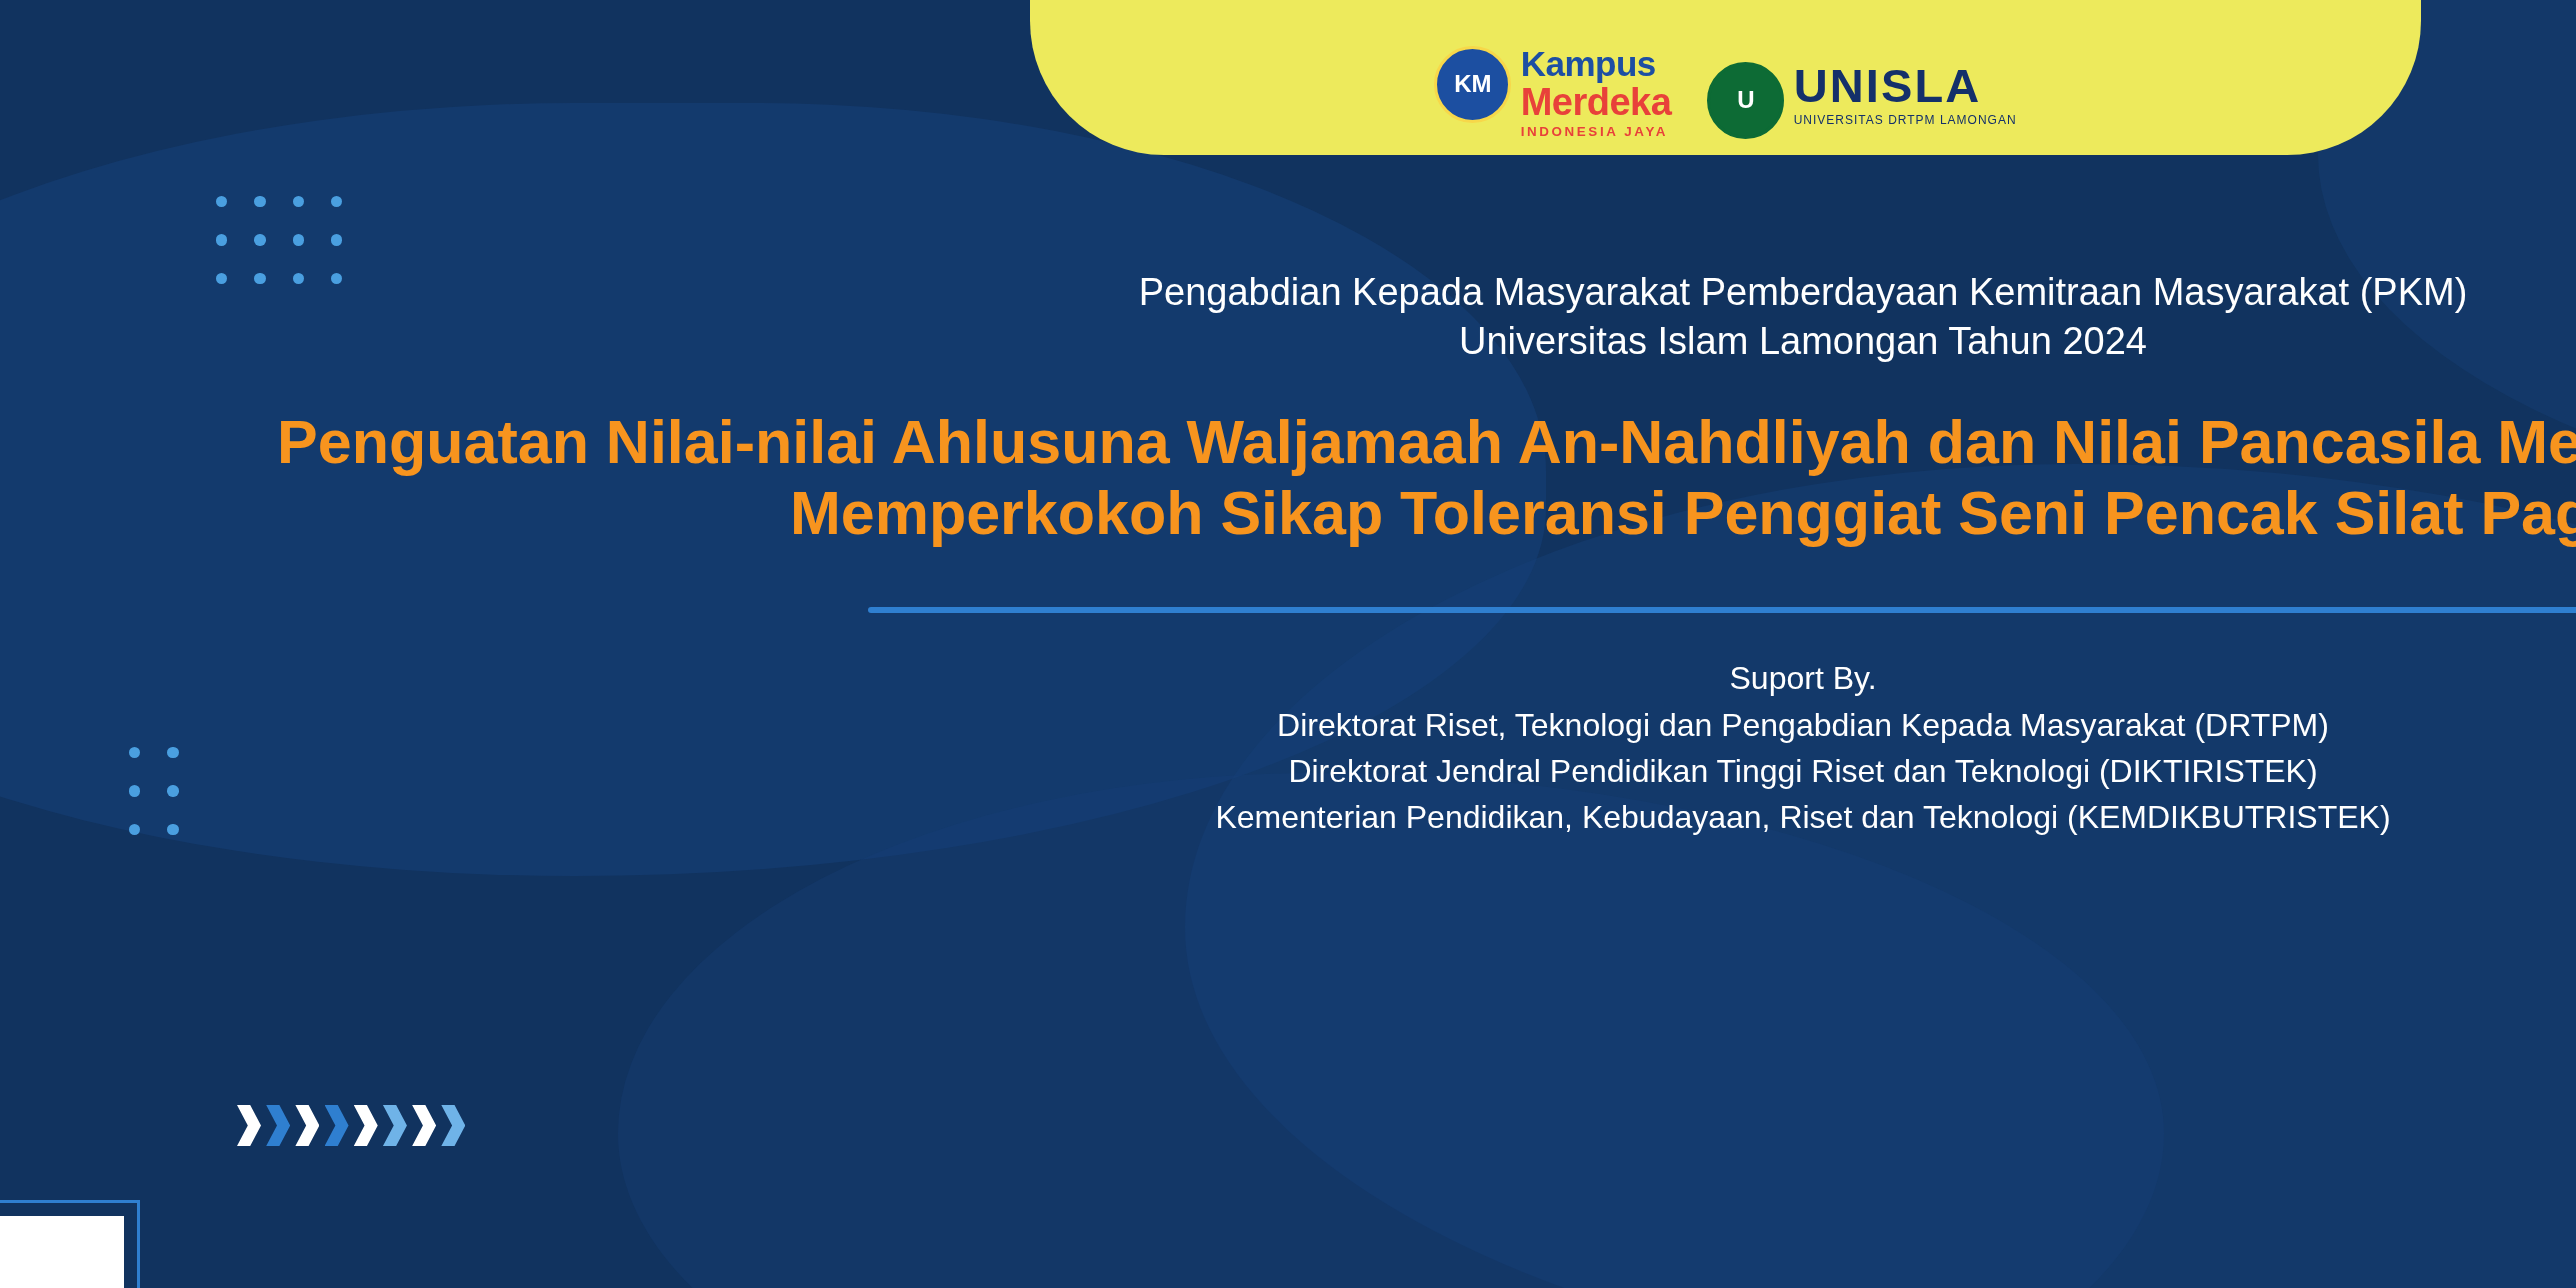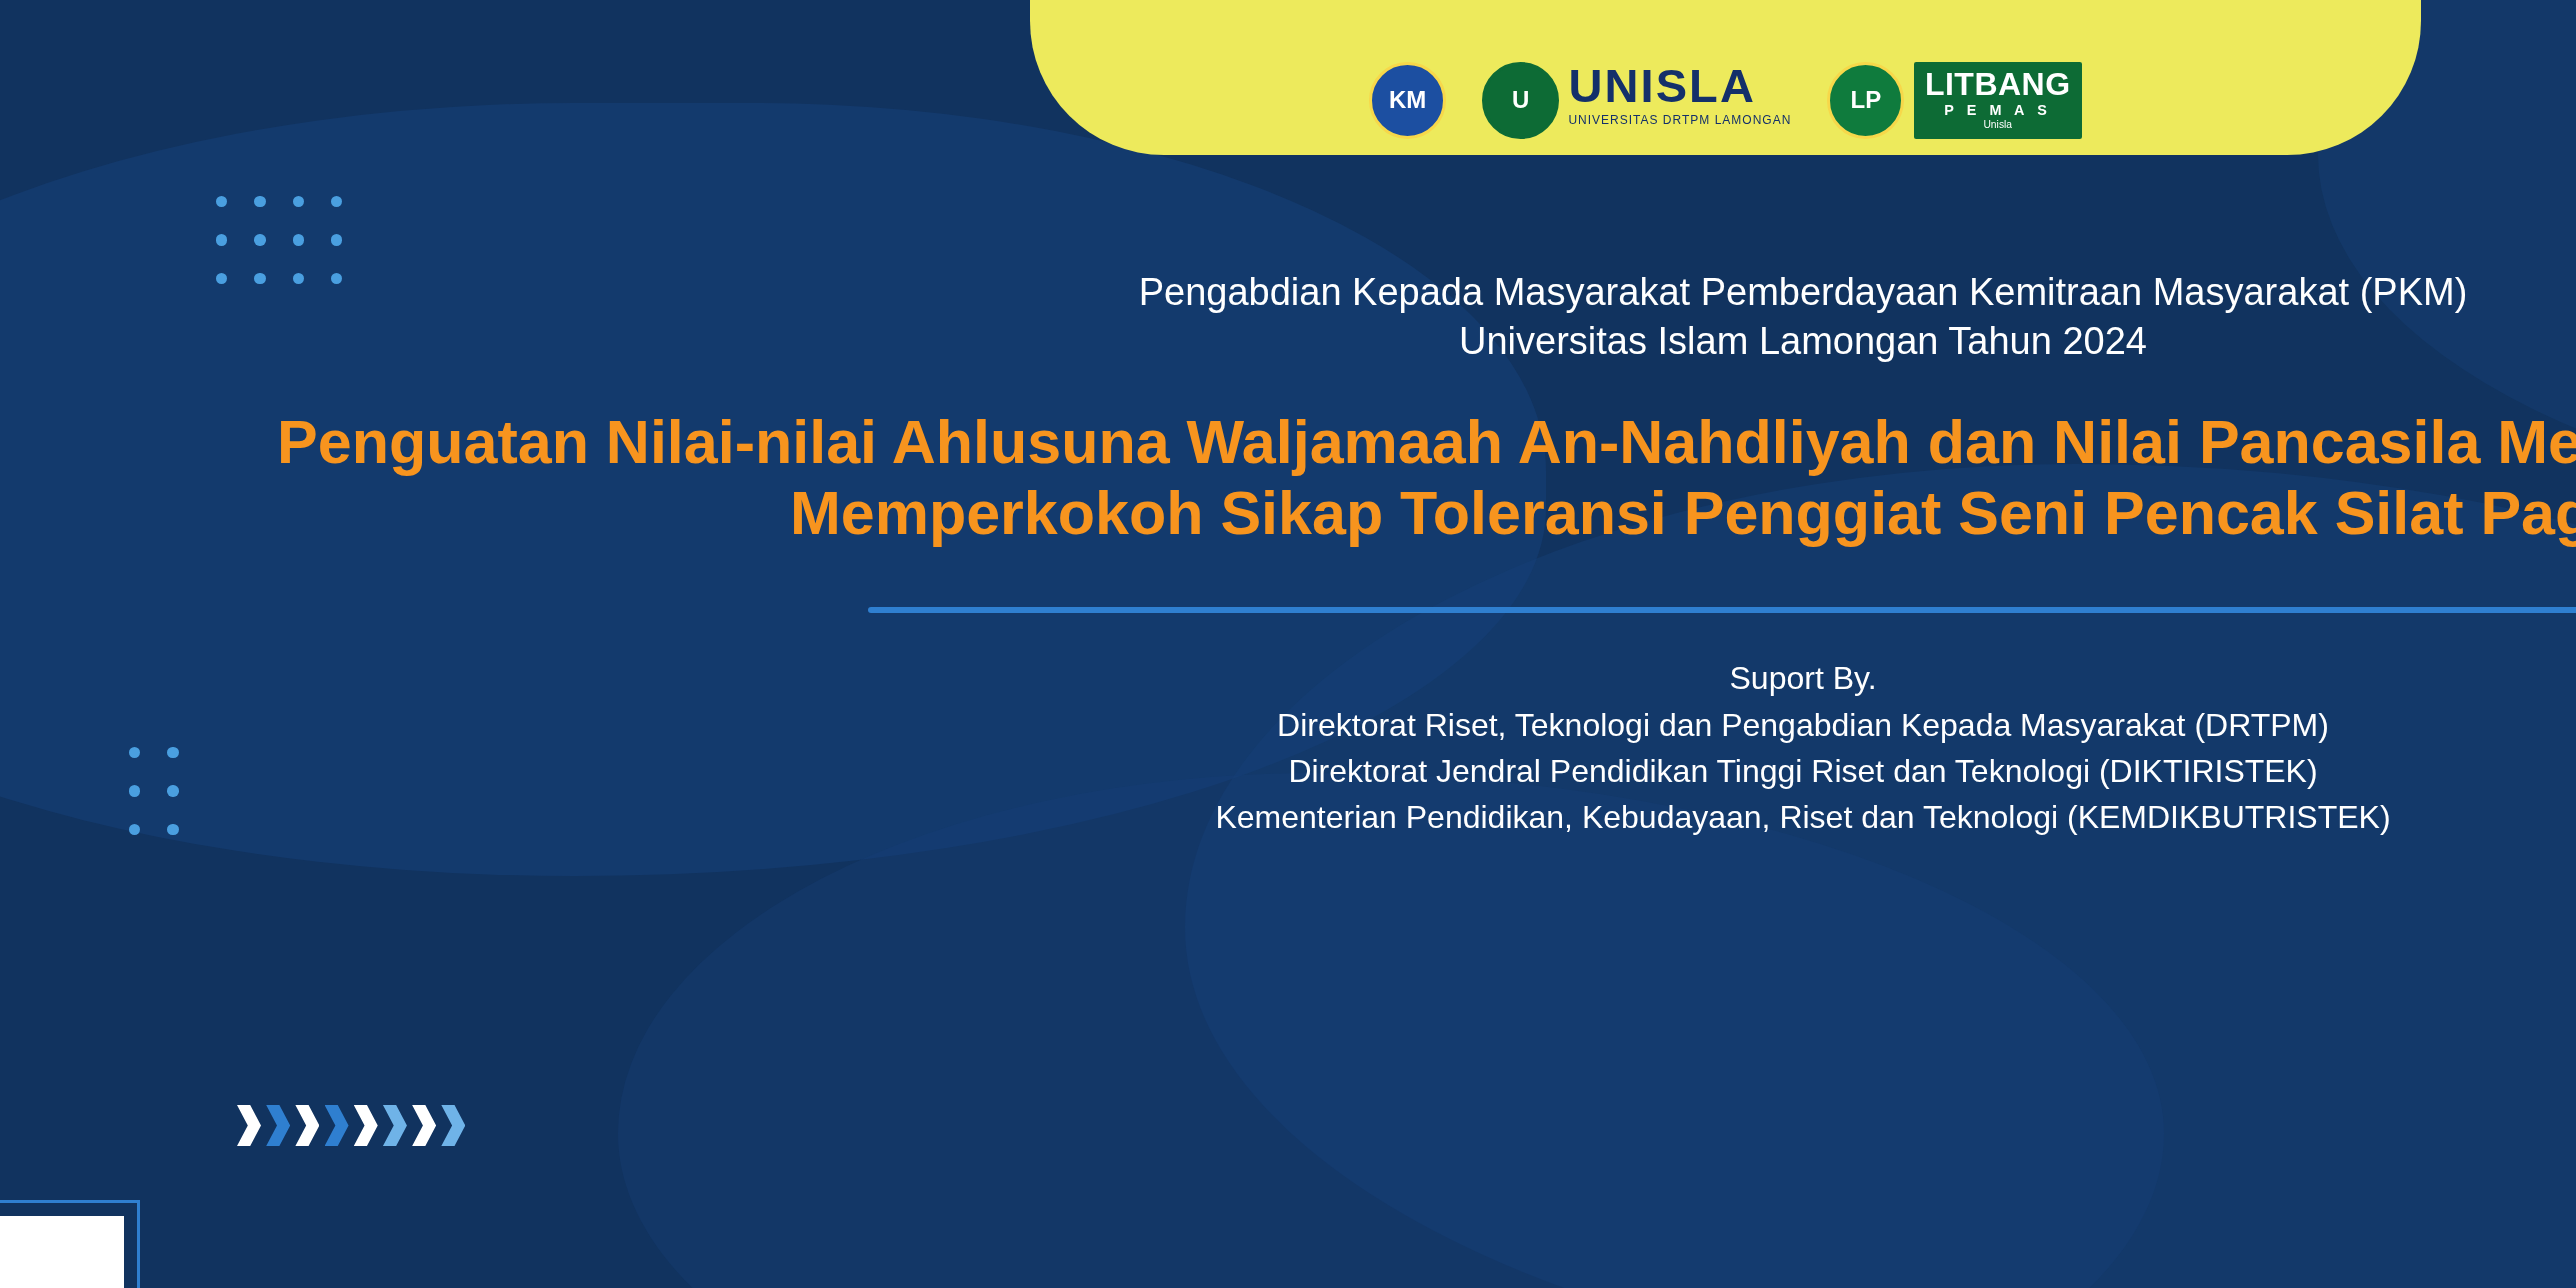--- a/index.html
+++ b/index.html
@@ -258,38 +258,35 @@
 
   <div class="blob blob-a"></div>
   <div class="blob blob-b"></div>
   <div class="blob blob-c"></div>
   <div class="blob blob-d"></div>
 
   <div class="logo-pill">
 
     <div class="logo-block">
       <div class="seal">KM</div>
+      <div class="km-text">
+        <span class="km-kampus">Kampus</span>
+        <span class="km-merdeka">Merdeka</span>
+        <span class="km-indonesia">INDONESIA JAYA</span>
+      </div>
     </div>
 
     <div class="logo-block">
       <div class="seal unisla">U</div>
       <div class="unisla-text">
         <span class="unisla-main">UNISLA</span>
         <span class="unisla-sub">UNIVERSITAS DRTPM LAMONGAN</span>
       </div>
     </div>
 
-    <div class="logo-block">
-      <div class="seal green">LP</div>
-      <div class="litbang-box">
-        <span class="litbang-main">LITBANG</span>
-        <span class="litbang-sub">P E M A S</span>
-        <span class="litbang-tiny">Unisla</span>
-      </div>
-    </div>
 
   </div>
 
   <div class="frame-bl-fill"></div>
   <div class="frame-bl"></div>
 
   <div class="dot-grid dots-tl">
     <div class="dot"></div>
     <div class="dot"></div>
     <div class="dot"></div>

